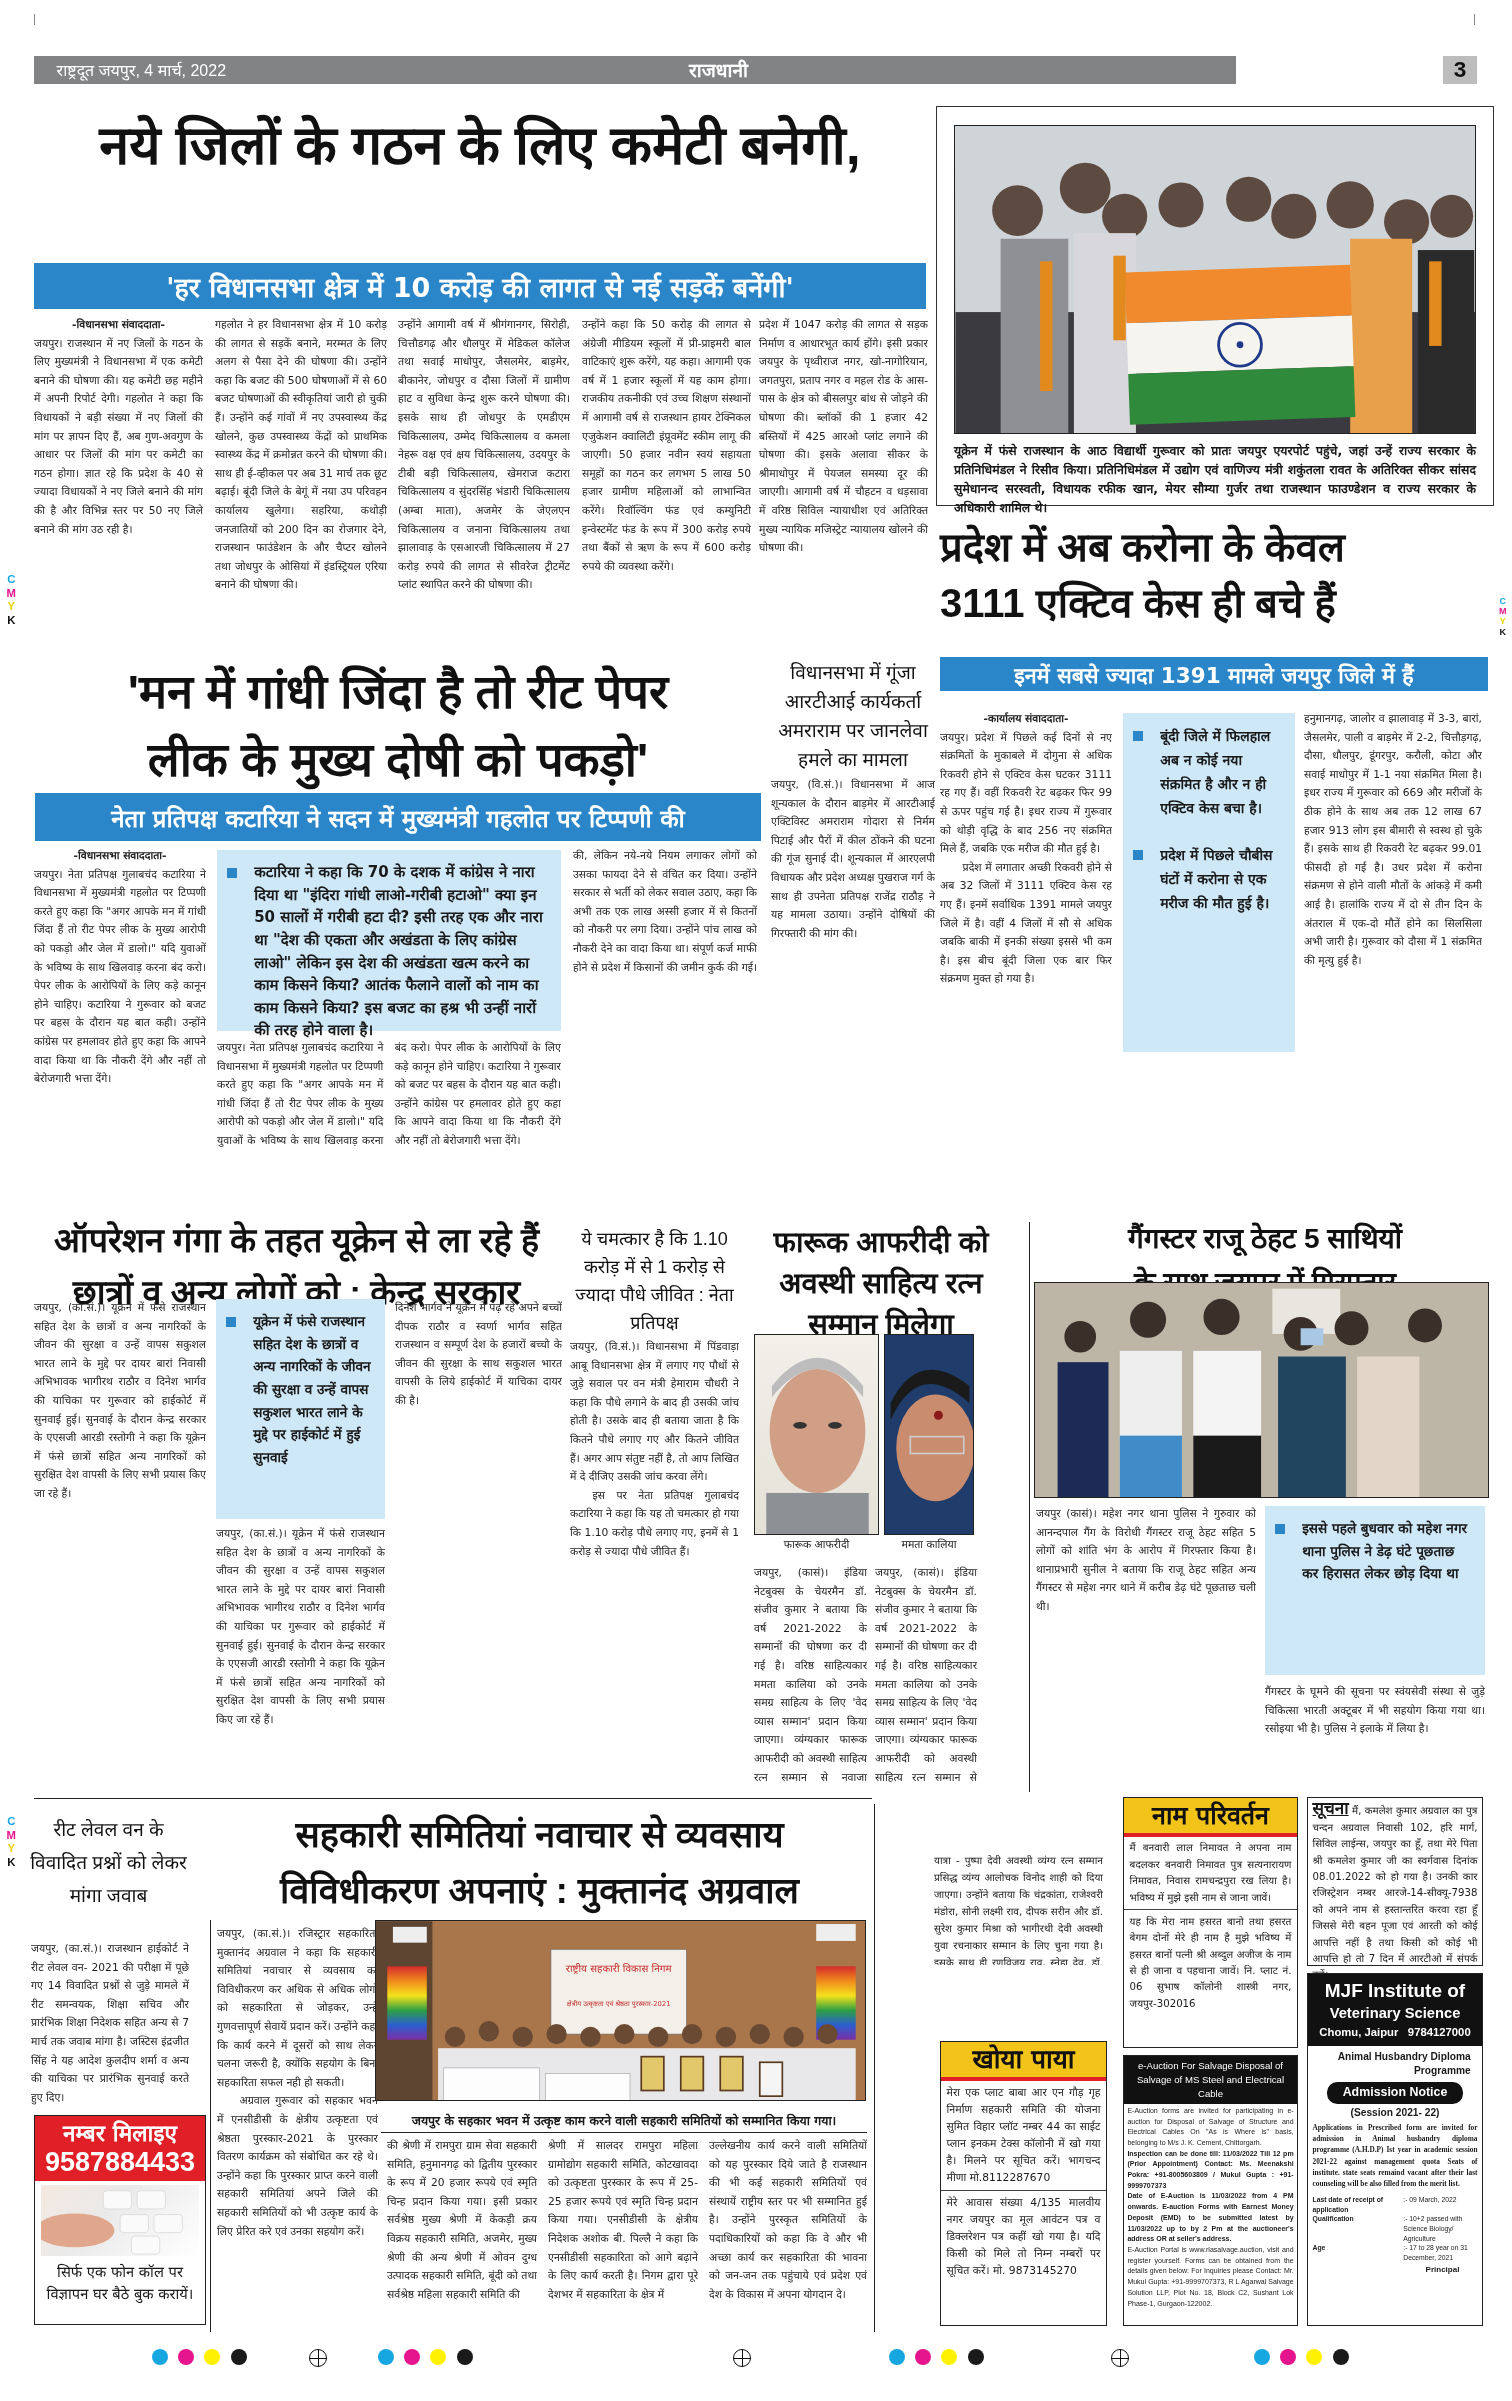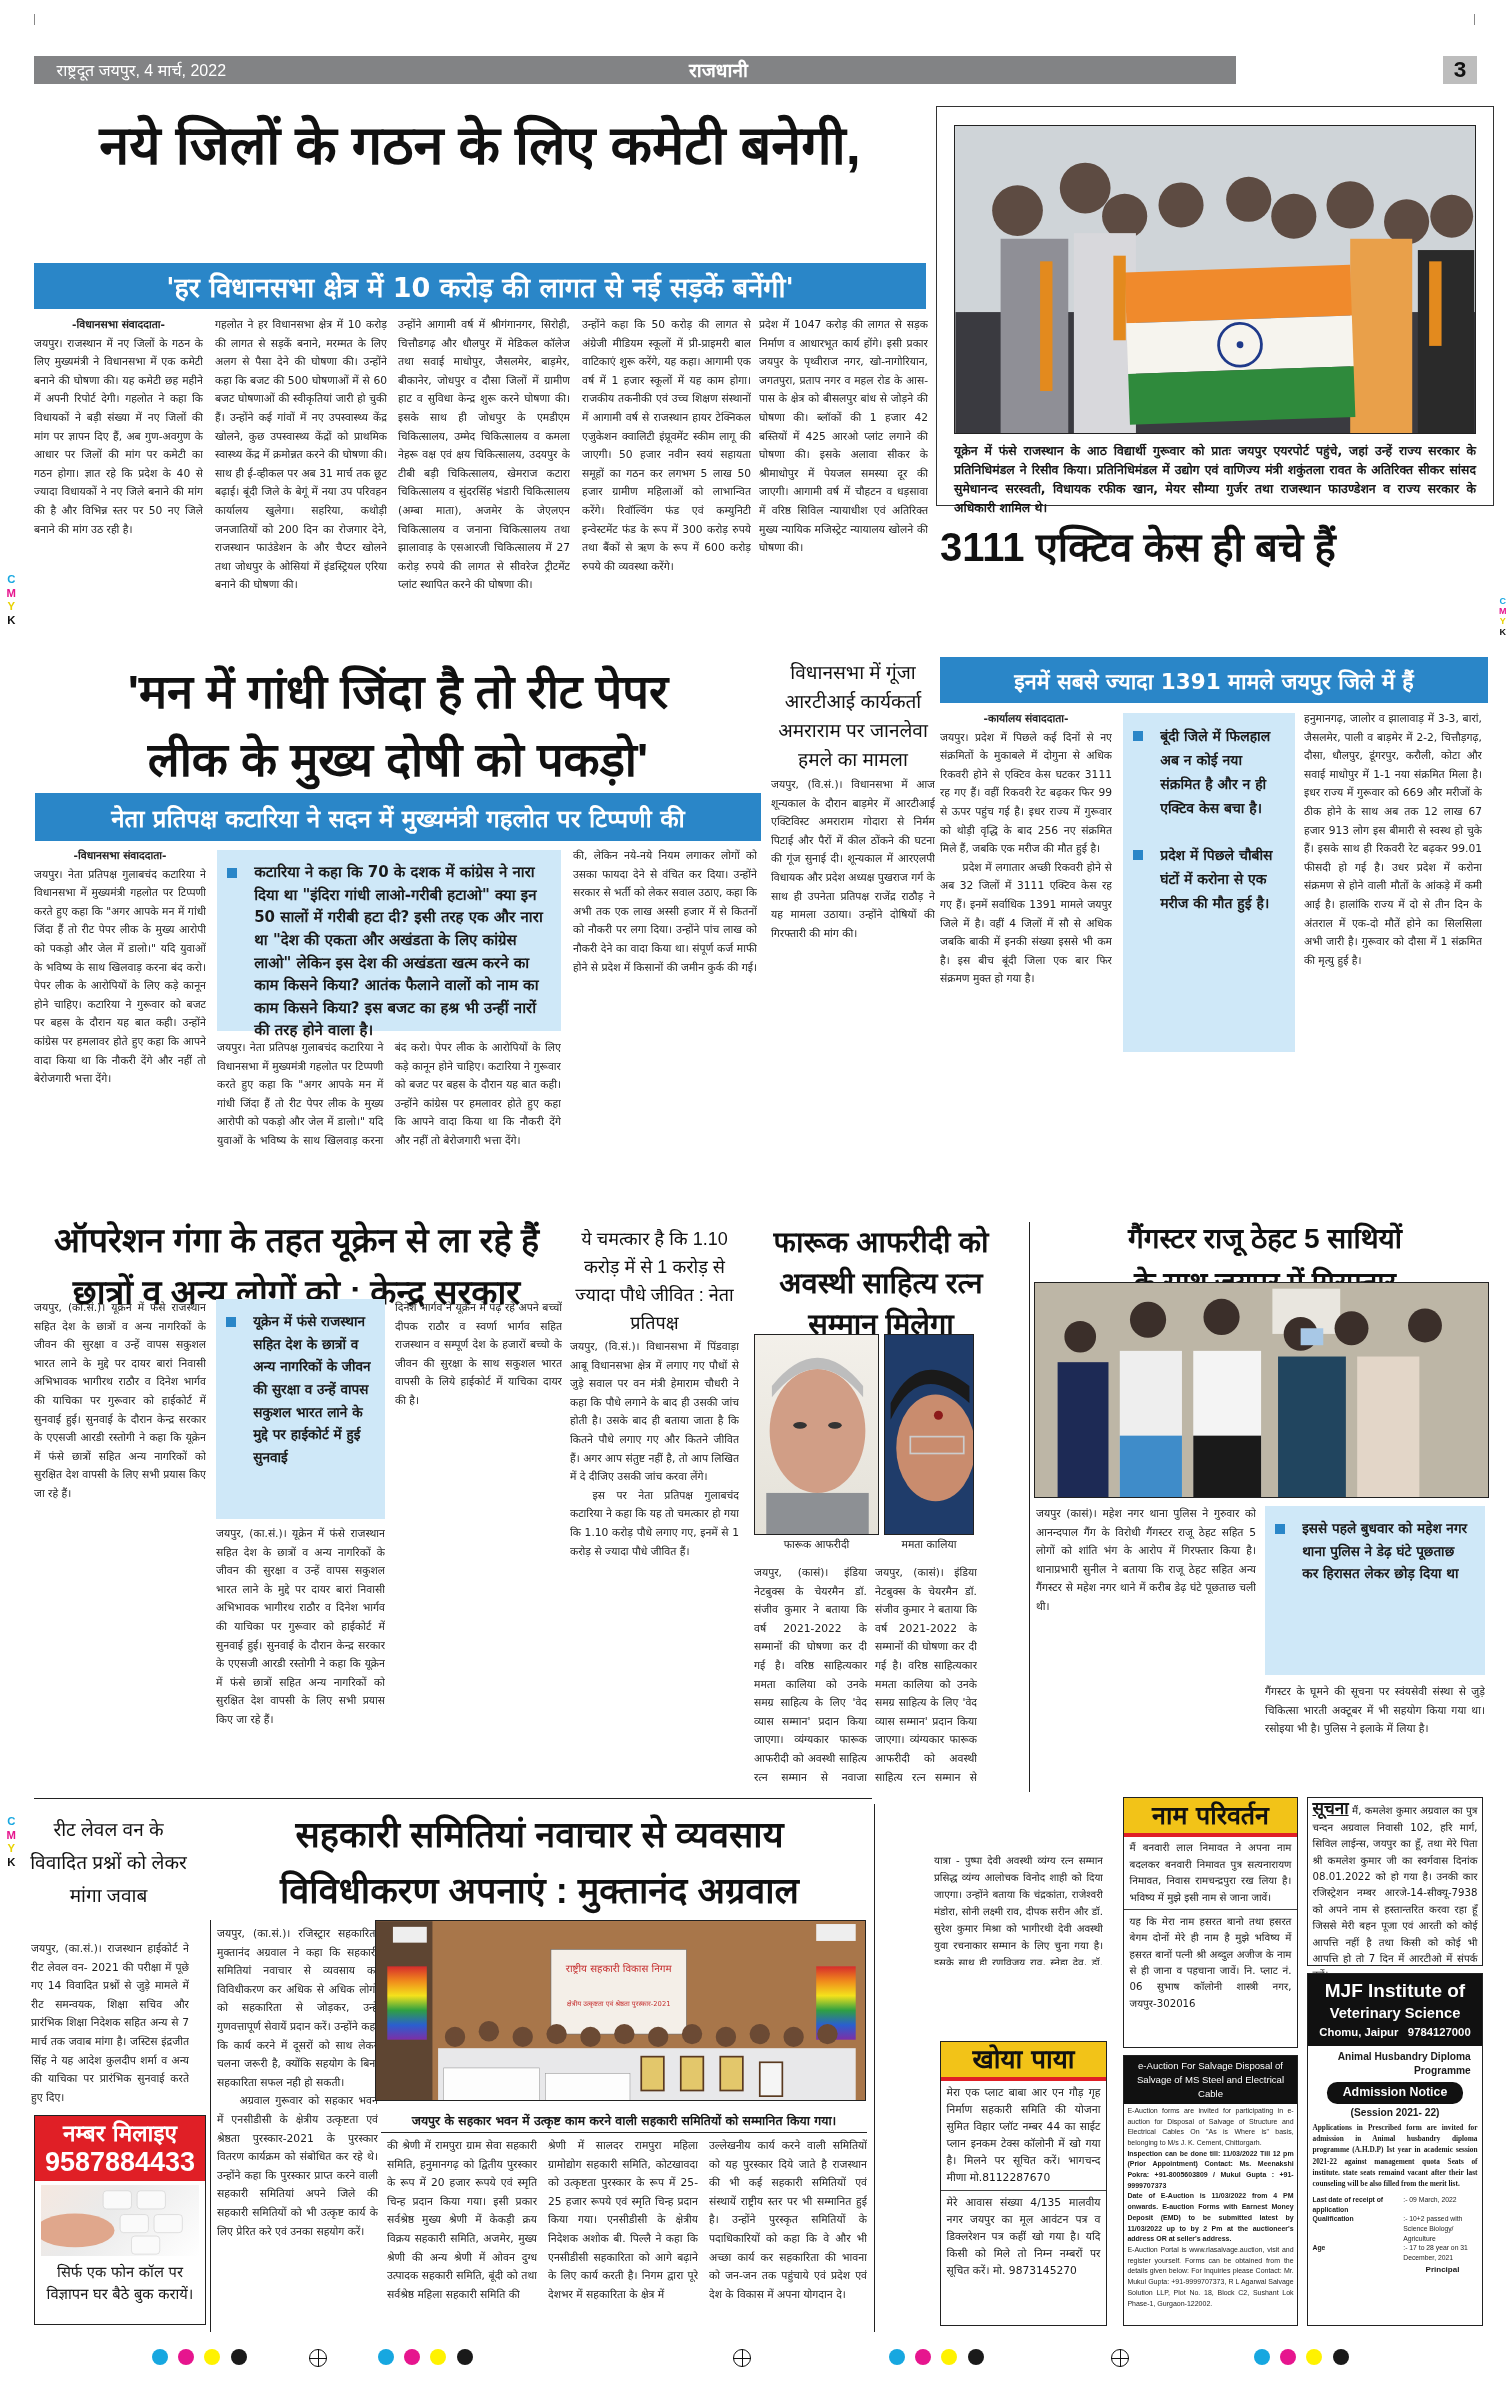--- a/index.html
+++ b/index.html
@@ -106,29 +106,30 @@
           <rect x="150" y="240" width="22" height="230"></rect>
           <rect x="280" y="230" width="22" height="150"></rect>
           <rect x="840" y="240" width="22" height="150"></rect>
         </g>
     </svg>
   </div>
   <div class="caption" style="position:absolute;left:17px;top:334px;width:522px;">यूक्रेन में फंसे राजस्थान के आठ विद्यार्थी गुरूवार को प्रातः जयपुर एयरपोर्ट पहुंचे, जहां उन्हें राज्य सरकार के प्रतिनिधिमंडल ने रिसीव किया। प्रतिनिधिमंडल में उद्योग एवं वाणिज्य मंत्री शकुंतला रावत के अतिरिक्त सीकर सांसद सुमेधानन्द सरस्वती, विधायक रफीक खान, मेयर सौम्या गुर्जर तथा राजस्थान फाउण्डेशन व राज्य सरकार के अधिकारी शामिल थे।</div>
 </div>
 
 <div class="abs headline" style="left:940px;top:519px;width:553px;font-size:40px;line-height:56px;text-align:left;">
+  <div>प्रदेश में अब करोना के केवल</div>
   <div>3111 एक्टिव केस ही बचे हैं</div>
 </div>
 <div class="abs cmyk" style="left:1496px;top:596px;font-size:9px;line-height:10.2px;">
   <div style="color:#17a7e0">C</div>
   <div style="color:#e6158e">M</div>
   <div style="color:#e8d200">Y</div>
   <div style="color:#111">K</div>
 </div>
-<div class="abs bluebar" style="left:940px;top:657px;width:548px;height:46px;font-size:21.5px;">इनमें सबसे ज्यादा 1391 मामले जयपुर जिले में हैं</div>
+<div class="abs bluebar" style="left:940px;top:657px;width:548px;height:34px;font-size:21.5px;">इनमें सबसे ज्यादा 1391 मामले जयपुर जिले में हैं</div>
 
 <div class="abs col" style="left:940px;top:710px;width:172px;height:491px;">
   <p class="byline">-कार्यालय संवाददाता-</p>
   <div>जयपुर। प्रदेश में पिछले कई दिनों से नए संक्रमितों के मुकाबले में दोगुना से अधिक रिकवरी होने से एक्टिव केस घटकर 3111 रह गए हैं। वहीं रिकवरी रेट बढ़कर फिर 99 से ऊपर पहुंच गई है। इधर राज्य में गुरूवार को थोड़ी वृद्धि के बाद 256 नए संक्रमित मिले हैं, जबकि एक मरीज की मौत हुई है।</div>
   <p>प्रदेश में लगातार अच्छी रिकवरी होने से अब 32 जिलों में 3111 एक्टिव केस रह गए हैं। इनमें सर्वाधिक 1391 मामले जयपुर जिले में है। वहीं 4 जिलों में सौ से अधिक जबकि बाकी में इनकी संख्या इससे भी कम है। इस बीच बूंदी जिला एक बार फिर संक्रमण मुक्त हो गया है।</p>
 </div>
 <ul class="abs highlight" style="left:1123px;top:713px;width:172px;height:339px;">
   <li>बूंदी जिले में फिलहाल अब न कोई नया संक्रमित है और न ही एक्टिव केस बचा है।</li>
   <li>प्रदेश में पिछले चौबीस घंटों में करोना से एक मरीज की मौत हुई है।</li>
 </ul>

